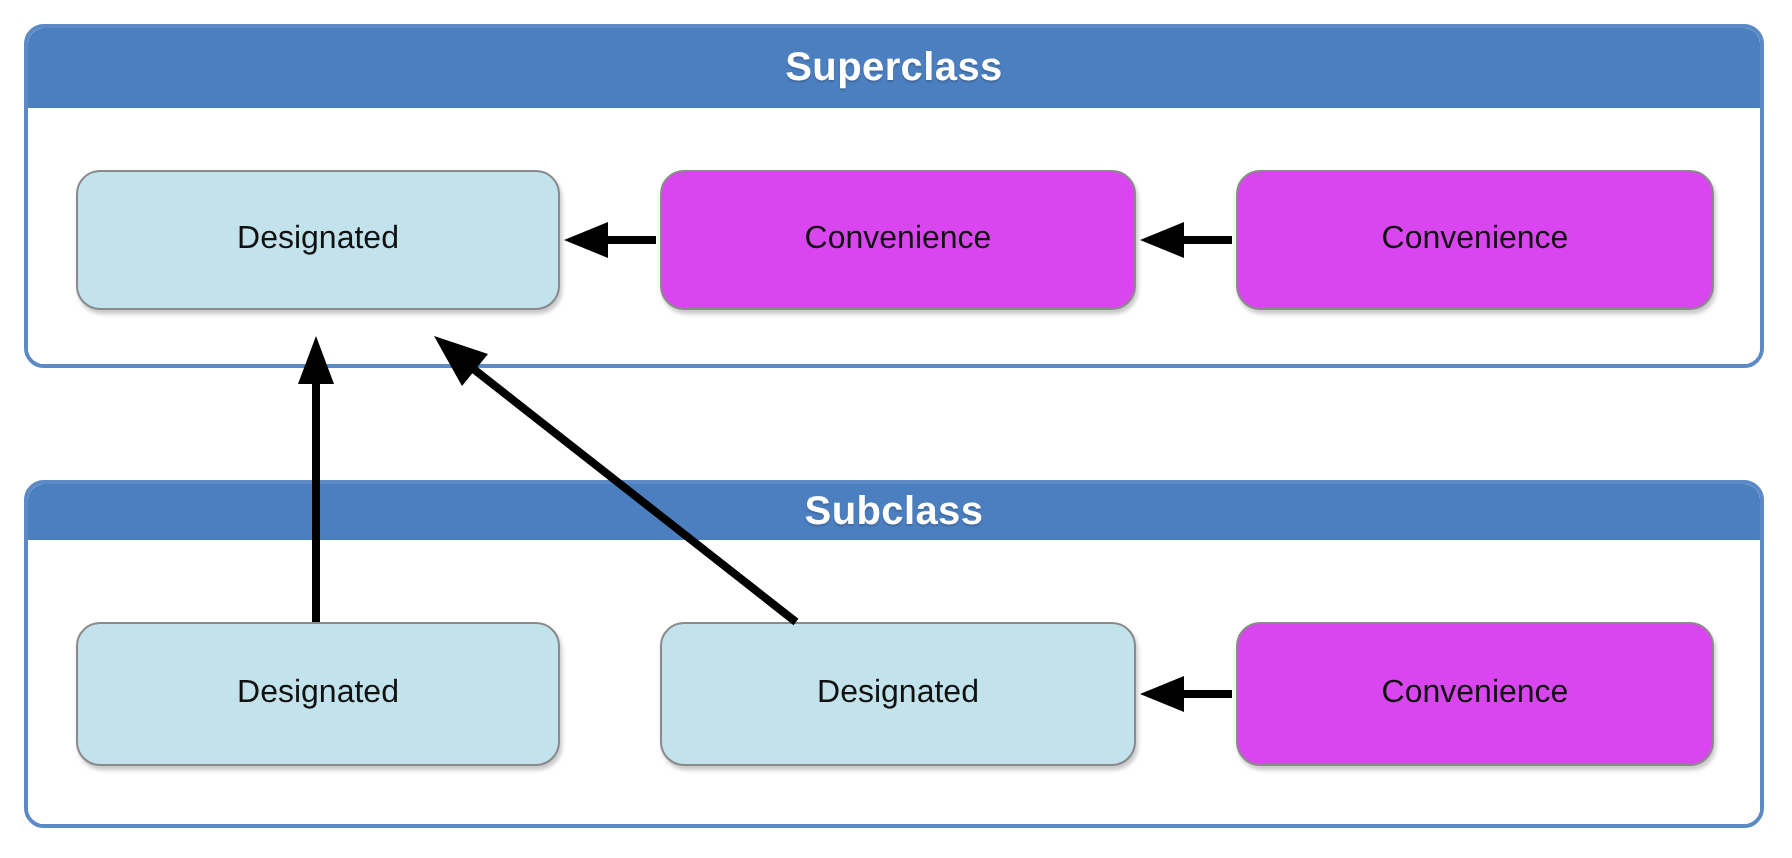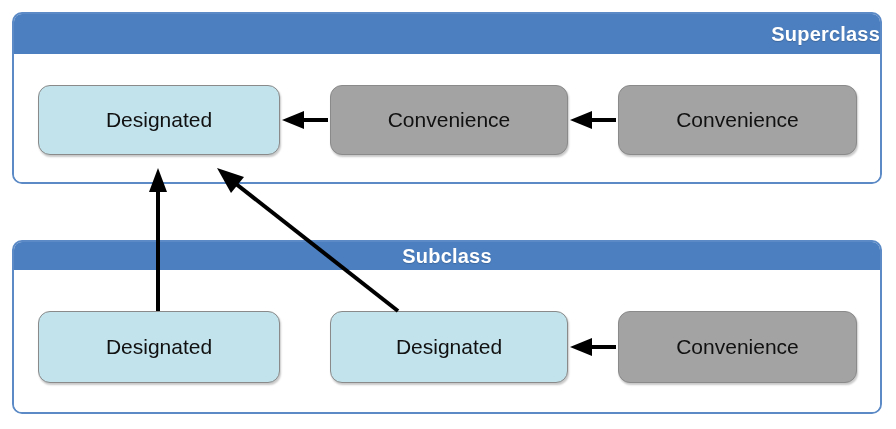--- a/index.html
+++ b/index.html
@@ -53,45 +53,45 @@
 
   
   .node {
     position: absolute;
     box-sizing: border-box;
     border: 1.5px solid #8a8a8a;
     border-radius: 12px;
     display: flex;
     align-items: center;
     justify-content: center;
-    font-size: 21px;
+    font-size: 16px;
     color: #111111;
     box-shadow: 1px 2px 2px rgba(0,0,0,0.22);
     white-space: nowrap;
   }
   .node.designated { background: #c2e3ec; }
-  .node.convenience { background: #a3a3a3; }
+  .node.convenience { background: #d946ef; }
 
   
   #arrows {
     position: absolute;
     left: 0;
     top: 0;
     width: 896px;
     height: 429px;
     pointer-events: none;
   }
 </style>
 </head>
 <body>
 
 <div id="canvas">
 
   <div class="group" style="left:12px; top:12px; width:870px; height:172px;">
-    <div class="group-header" style="height:40px;justify-content:flex-end;">
+    <div class="group-header" style="height:40px;">
       <span>Superclass</span>
     </div>
     <div class="group-body" style="top:40px;"></div>
   </div>
 
   <div class="node designated" style="left:38px; top:85px; width:242px; height:70px;">
     <span>Designated</span>
   </div>
 
   <div class="node convenience" style="left:330px; top:85px; width:238px; height:70px;">

